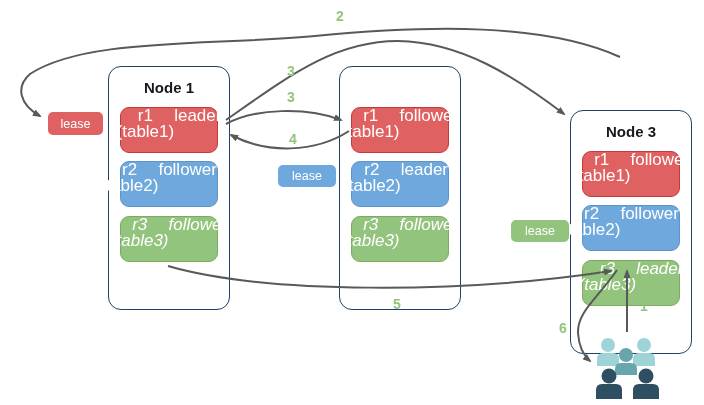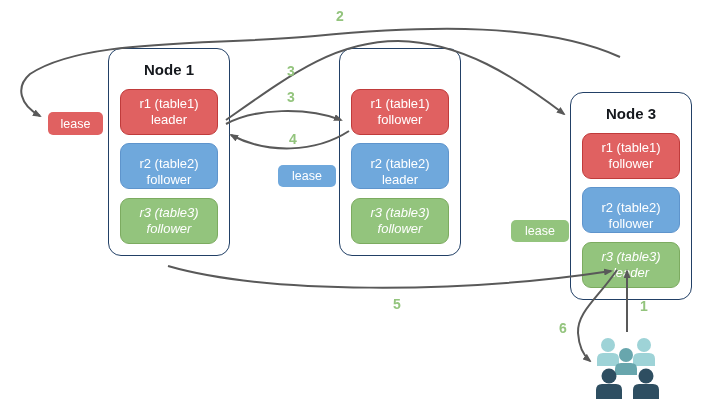--- a/index.html
+++ b/index.html
@@ -1,33 +1,33 @@
 <!DOCTYPE html>
 <html><head>
 <meta charset="utf-8">
 <style>
   html,body{margin:0;padding:0;background:#ffffff;}
   #canvas{
     position:relative;width:704px;height:405px;background:#ffffff;
     font-family:"Liberation Sans",sans-serif;overflow:hidden;
   }
   .node{
-    position:absolute;top:48px;height:208px;width:122px;
+    position:absolute;top:66px;height:244px;width:122px;
     background:#ffffff;border:1.6px solid #224066;border-radius:13px;
     box-sizing:border-box;z-index:1;
   }
   .node-title{
     display:block;text-align:center;margin-top:12px;
     font-size:15px;font-weight:700;color:#15181d;
   }
   .replica{
     position:absolute;left:11px;right:11px;height:46px;
     border-radius:9px;box-sizing:border-box;border:1.5px solid transparent;
-    color:#ffffff;text-align:center;font-size:13px;line-height:16px;
-    display:flex;flex-direction:column;justify-content:center;
+    color:#ffffff;text-align:center;font-size:17px;line-height:16px;
+    display:flex;flex-direction:row;justify-content:center;
   }
   .replica span{display:block;}
   .r-pos-1{top:40px;} .r-pos-2{top:94px;justify-content:flex-end;} .r-pos-3{top:149px;font-style:italic;}
   .red{background:#e06161;border-color:#c03b3b;}
   .blue{background:#6fa8dc;border-color:#5e94cc;}
   .green{background:#93c47d;border-color:#7cab60;}
   .lease{
     position:absolute;height:22px;border-radius:5px;box-sizing:border-box;
     border:1.5px solid transparent;color:#ffffff;font-size:12.5px;
     display:flex;align-items:center;justify-content:center;z-index:2;

